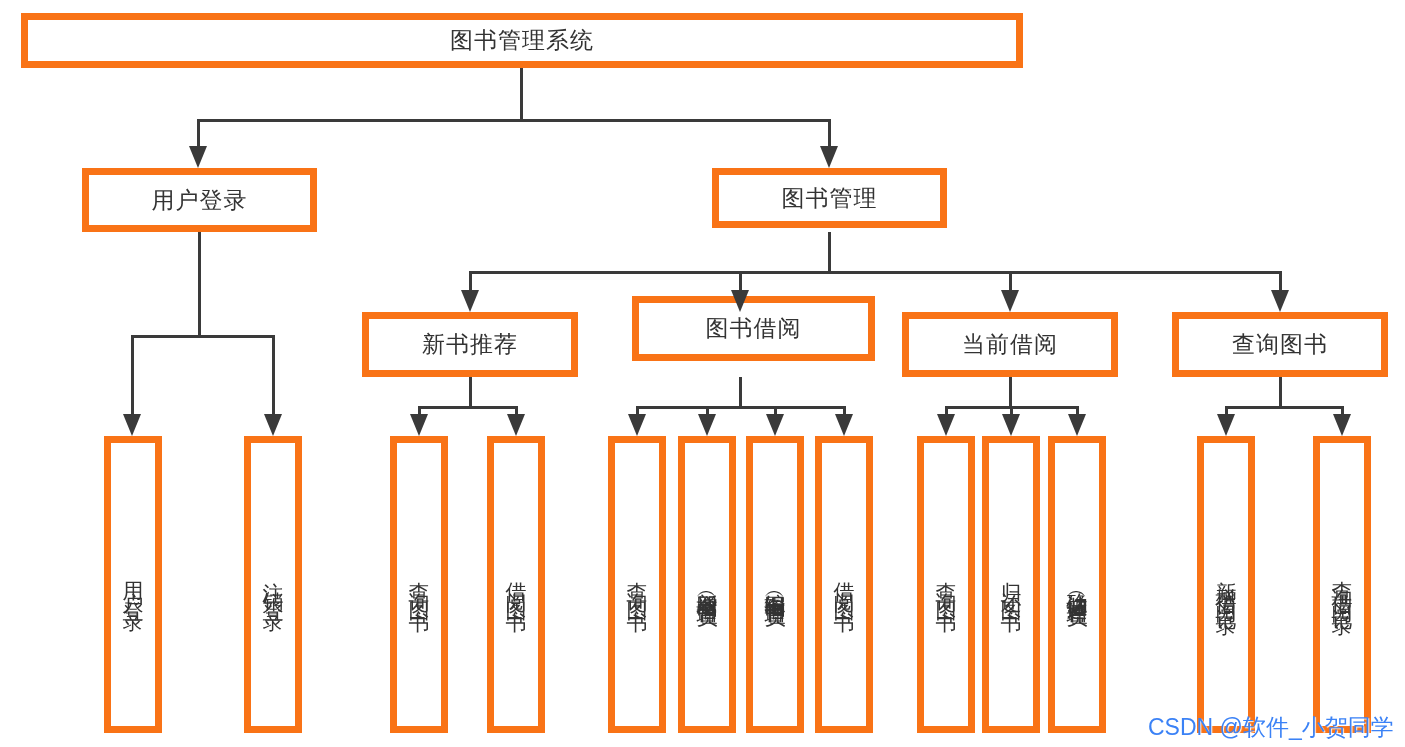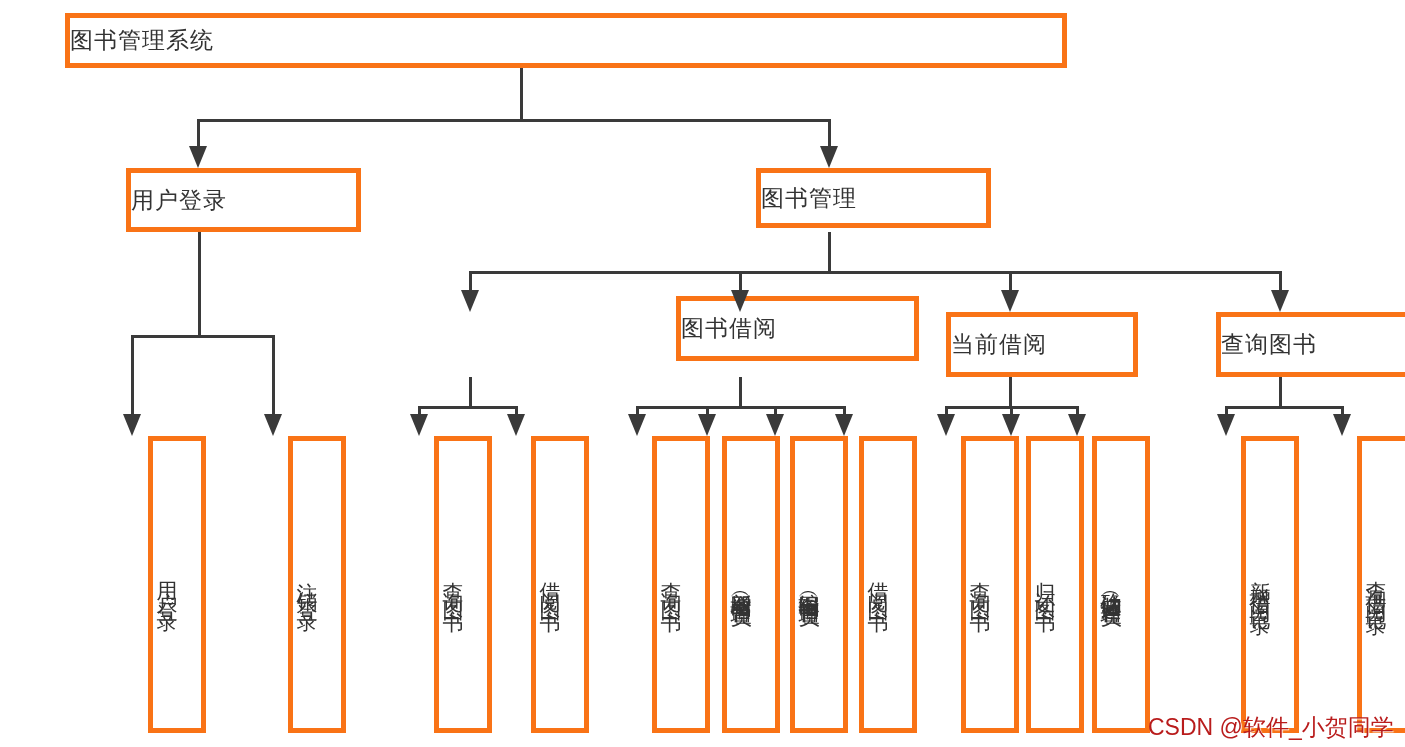--- a/index.html
+++ b/index.html
@@ -1,65 +1,68 @@
 <!DOCTYPE html>
 <html><head>
 <meta charset="utf-8">
 <style>
   html,body{margin:0;padding:0;background:#ffffff;}
   .canvas{
     position:relative;width:1405px;height:747px;background:#ffffff;
     font-family:"Liberation Sans", sans-serif;overflow:hidden;
   }
   .box{
-    position:absolute;border:5px solid #f97316;background:#ffffff;
-    box-sizing:border-box;display:flex;align-items:center;margin-left:44px;
+    position:absolute;border:7px solid #f97316;background:#ffffff;
+    box-sizing:border-box;display:flex;align-items:center;justify-content:center;
   }
   .lbl{color:#333333;font-size:23px;letter-spacing:1px;white-space:nowrap;}
   .vbox{width:58px;height:297px;}
   .vlbl{
     color:#333333;font-size:21px;writing-mode:vertical-rl;text-orientation:mixed;
     white-space:nowrap;
   }
   .ls-lg{letter-spacing:10px;}
   .ls-md{letter-spacing:7px;}
   .ls-sm{letter-spacing:2px;}
   .vline{position:absolute;width:3px;background:#3a3a3a;}
   .hline{position:absolute;height:3px;background:#3a3a3a;}
   .arrow{
     position:absolute;width:0;height:0;display:block;
     border-left:9px solid transparent;border-right:9px solid transparent;
     border-top:22px solid #3a3a3a;
   }
   .watermark{
     position:absolute;left:1148px;top:712px;z-index:10;
-    color:#b91c1c;font-size:23px;white-space:nowrap;
+    color:#3b82f6;font-size:23px;white-space:nowrap;
     text-shadow:1px 1px 1px #ffffff;
   }
 </style>
 </head>
 <body>
 
 <div class="canvas">
 
   <div class="box" style="left:21px;top:13px;width:1002px;height:55px">
     <span class="lbl">图书管理系统</span>
   </div>
 
   <div class="box" style="left:82px;top:168px;width:235px;height:64px">
     <span class="lbl">用户登录</span>
   </div>
   <div class="box" style="left:712px;top:168px;width:235px;height:60px">
     <span class="lbl">图书管理</span>
   </div>
 
+  <div class="box" style="left:362px;top:312px;width:216px;height:65px">
+    <span class="lbl">新书推荐</span>
+  </div>
   <div class="box" style="left:632px;top:296px;width:243px;height:65px">
     <span class="lbl">图书借阅</span>
   </div>
-  <div class="box" style="left:902px;top:312px;width:192px;height:65px">
+  <div class="box" style="left:902px;top:312px;width:216px;height:65px">
     <span class="lbl">当前借阅</span>
   </div>
   <div class="box" style="left:1172px;top:312px;width:216px;height:65px">
     <span class="lbl">查询图书</span>
   </div>
 
   <div class="box vbox" style="left:104px;top:436px">
     <span class="vlbl ls-lg">用户登录</span>
   </div>
   <div class="box vbox" style="left:244px;top:436px">

